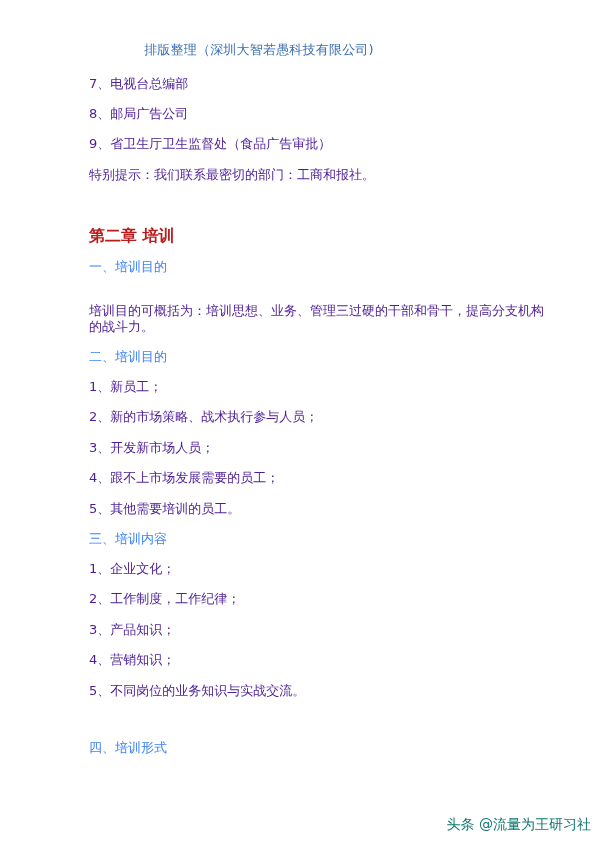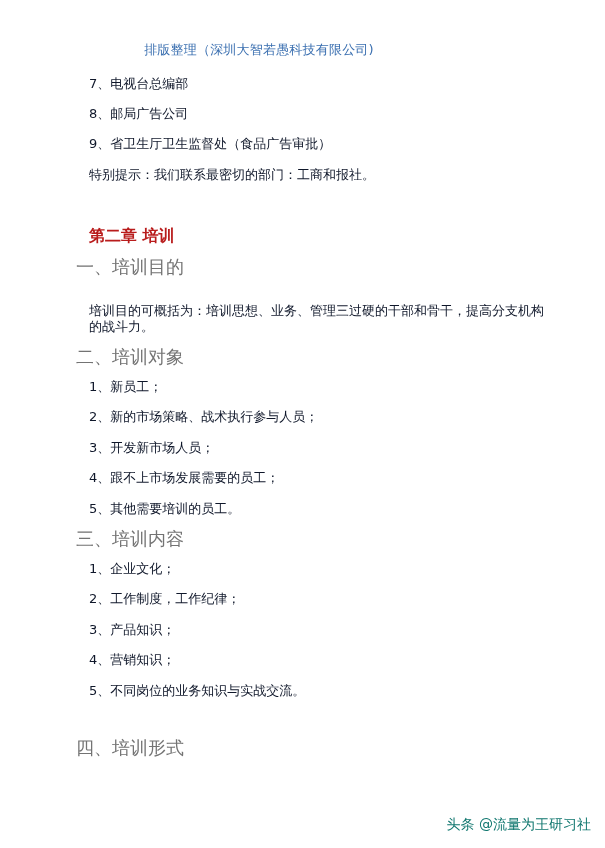--- a/index.html
+++ b/index.html
@@ -24,36 +24,36 @@
       font-size: 13px;
       color: #3a6fb0;
       letter-spacing: 0.2px;
     }
     .line {
       position: absolute;
       left: 89px;
       font-size: 13px;
       line-height: 18px;
       white-space: nowrap;
-      color: #0f172a;
+      color: #4c1d95;
     }
     .heading {
       position: absolute;
       left: 89px;
       font-size: 16px;
       font-weight: bold;
       color: #b91c1c;
       white-space: nowrap;
     }
     .subhead {
       position: absolute;
-      left: 76px;
-      font-size: 18px;
+      left: 89px;
+      font-size: 13px;
       line-height: 18px;
-      color: #737373;
+      color: #3b82f6;
       white-space: nowrap;
     }
     .watermark {
       position: absolute;
       right: 14px;
       bottom: 14px;
       font-size: 14px;
       color: #0f766e;
       white-space: nowrap;
       text-shadow: 0 0 2px #ffffff, 0 0 2px #ffffff;
@@ -70,21 +70,21 @@
   <div class="line" style="top:105px;text-align:center;">8、邮局广告公司</div>
   <div class="line" style="top:135px;">9、省卫生厅卫生监督处（食品广告审批）</div>
   <div class="line" style="top:166px;">特别提示：我们联系最密切的部门：工商和报社。</div>
 
   <div class="heading" style="top:226px;">第二章  培训</div>
 
   <div class="subhead" style="top:258px;">一、培训目的</div>
   <div class="line" style="top:286px;margin-top:16px;">培训目的可概括为：培训思想、业务、管理三过硬的干部和骨干，提高分支机构</div>
   <div class="line" style="top:318px;">的战斗力。</div>
 
-  <div class="subhead" style="top:348px;">二、培训对象</div>
+  <div class="subhead" style="top:348px;">二、培训目的</div>
   <div class="line" style="top:378px;">1、新员工；</div>
   <div class="line" style="top:408px;">2、新的市场策略、战术执行参与人员；</div>
   <div class="line" style="top:439px;">3、开发新市场人员；</div>
   <div class="line" style="top:469px;">4、跟不上市场发展需要的员工；</div>
   <div class="line" style="top:500px;">5、其他需要培训的员工。</div>
 
   <div class="subhead" style="top:530px;">三、培训内容</div>
   <div class="line" style="top:560px;">1、企业文化；</div>
   <div class="line" style="top:590px;">2、工作制度，工作纪律；</div>
   <div class="line" style="top:621px;">3、产品知识；</div>

